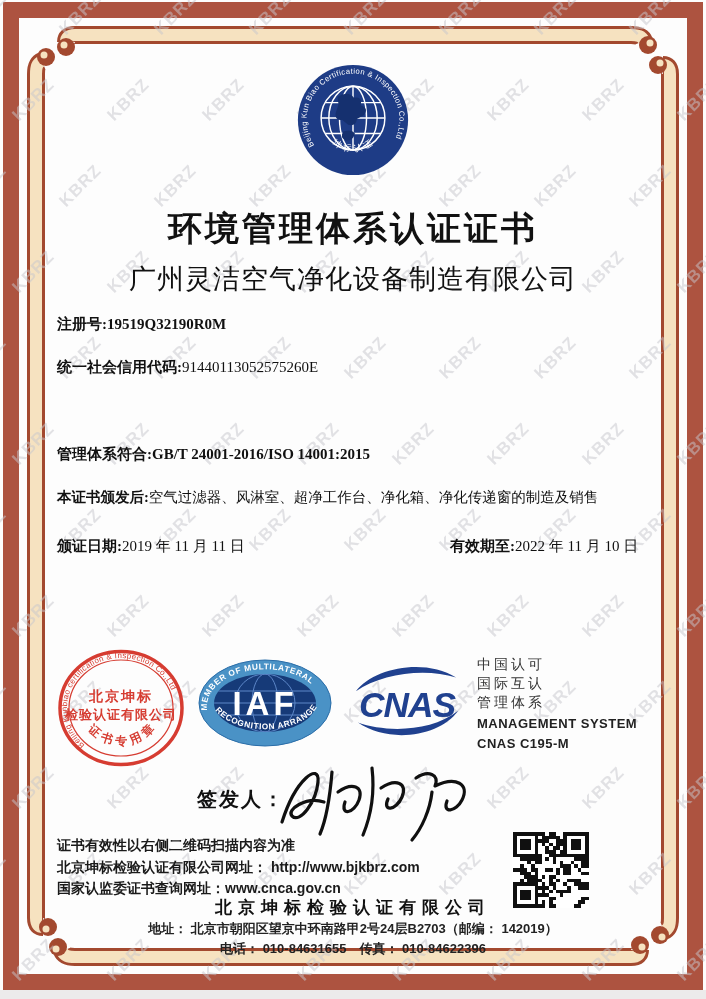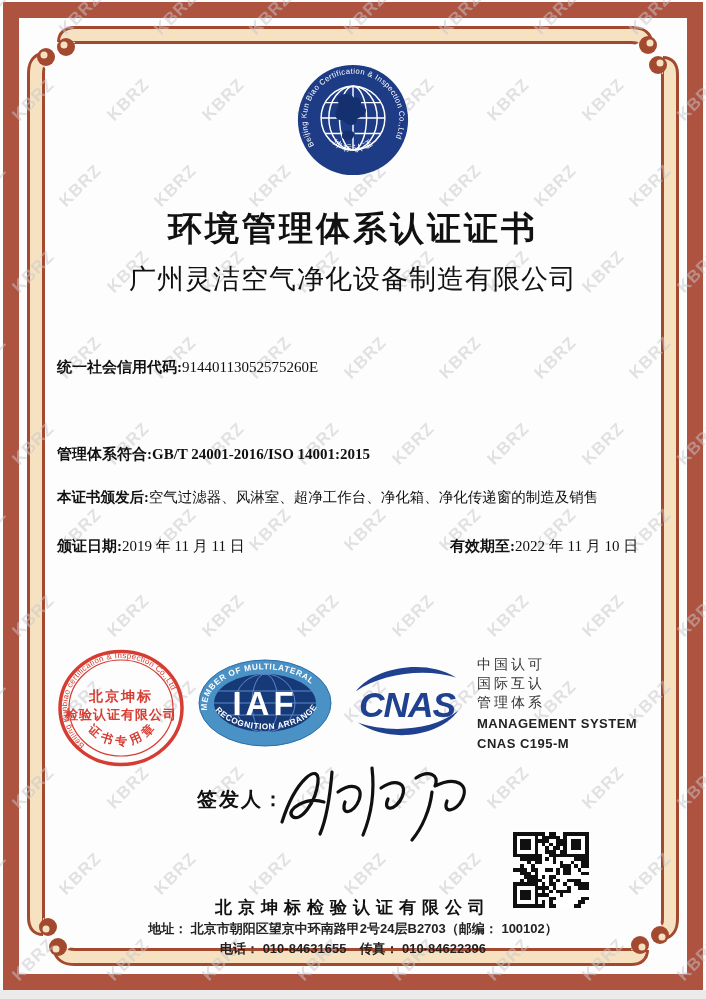--- a/index.html
+++ b/index.html
@@ -237,20 +237,21 @@
         <textPath href="#emblem-ring" startOffset="2">Beijing Kun Biao Certification &amp; Inspection Co.,Ltd</textPath>
       </text>
       <text font-family="Liberation Sans, sans-serif" font-size="9" fill="#ffffff" letter-spacing="3">
         <textPath href="#emblem-bottom" startOffset="4">坤标认证</textPath>
       </text>
     </svg>
 
     <div class="abs center company">广州灵洁空气净化设备制造有限公司</div>
     <div class="abs center title">环境管理体系认证证书</div>
 
+    <div class="abs row r1"><b>注册号:</b><span>19519Q32190R0M</span></div>
 
     <div class="abs row r2"><b>统一社会信用代码:</b><span>91440113052575260E</span></div>
 
 
     <div class="abs row r4"><b>管理体系符合:</b><span>GB/T 24001-2016/ISO 14001:2015</span></div>
 
     <div class="abs row r5"><b>本证书颁发后:</b><span>空气过滤器、风淋室、超净工作台、净化箱、净化传递窗的制造及销售</span></div>
 
     <div class="abs row r6"><span><b>颁证日期:</b><span>2019 年 11 月 11 日</span></span><span class="valid"><b>有效期至:</b><span>2022 年 11 月 10 日</span></span></div>
 
@@ -318,20 +319,25 @@
         <path d="M14 66 C 28 22 52 6 50 26 C 48 46 32 68 24 60 C 18 54 38 40 56 46"></path>
         <path d="M64 16 C 62 40 58 64 52 78"></path>
         <path d="M70 36 C 84 26 96 30 91 44 C 86 58 72 60 77 46"></path>
         <path d="M104 12 C 107 38 102 62 95 79"></path>
         <path d="M113 32 C 128 22 140 27 134 41 C 128 55 114 56 120 43"></path>
         <path d="M148 22 C 160 14 172 18 167 30 C 188 20 202 28 194 44 C 188 56 174 58 179 45"></path>
         <path d="M164 36 C 162 54 154 72 144 84"></path>
       </g>
     </svg>
 
+    <div class="abs verify">
+      <div>证书有效性以右侧二维码扫描内容为准</div>
+      <div>北京坤标检验认证有限公司网址： http://www.bjkbrz.com</div>
+      <div>国家认监委证书查询网址：www.cnca.gov.cn</div>
+    </div>
 
     <div class="abs qr">
         <i style="left: 1px; top: 1px;"></i>
         <i style="left: 4.6px; top: 1px;"></i>
         <i style="left: 8.2px; top: 1px;"></i>
         <i style="left: 11.8px; top: 1px;"></i>
         <i style="left: 15.4px; top: 1px;"></i>
         <i style="left: 19px; top: 1px;"></i>
         <i style="left: 22.6px; top: 1px;"></i>
         <i style="left: 26.2px; top: 1px;"></i>
@@ -559,17 +565,17 @@
         <i style="left: 22.6px; top: 73px;"></i>
         <i style="left: 26.2px; top: 73px;"></i>
         <i style="left: 29.8px; top: 73px;"></i>
         <i style="left: 37px; top: 73px;"></i>
         <i style="left: 40.6px; top: 73px;"></i>
         <i style="left: 62.2px; top: 73px;"></i>
         <i style="left: 65.8px; top: 73px;"></i>
       </div>
 
     <div class="abs center f-company">北京坤标检验认证有限公司</div>
-    <div class="abs center f-addr">地址： 北京市朝阳区望京中环南路甲2号24层B2703（邮编： 100102）</div>
+    <div class="abs center f-addr">地址： 北京市朝阳区望京中环南路甲2号24层B2703（邮编： 142019）</div>
     <div class="abs center f-tel">电话： 010-84631655　传真： 010-84622396</div>
 
   </div>
 </div>
 
 </body></html>

